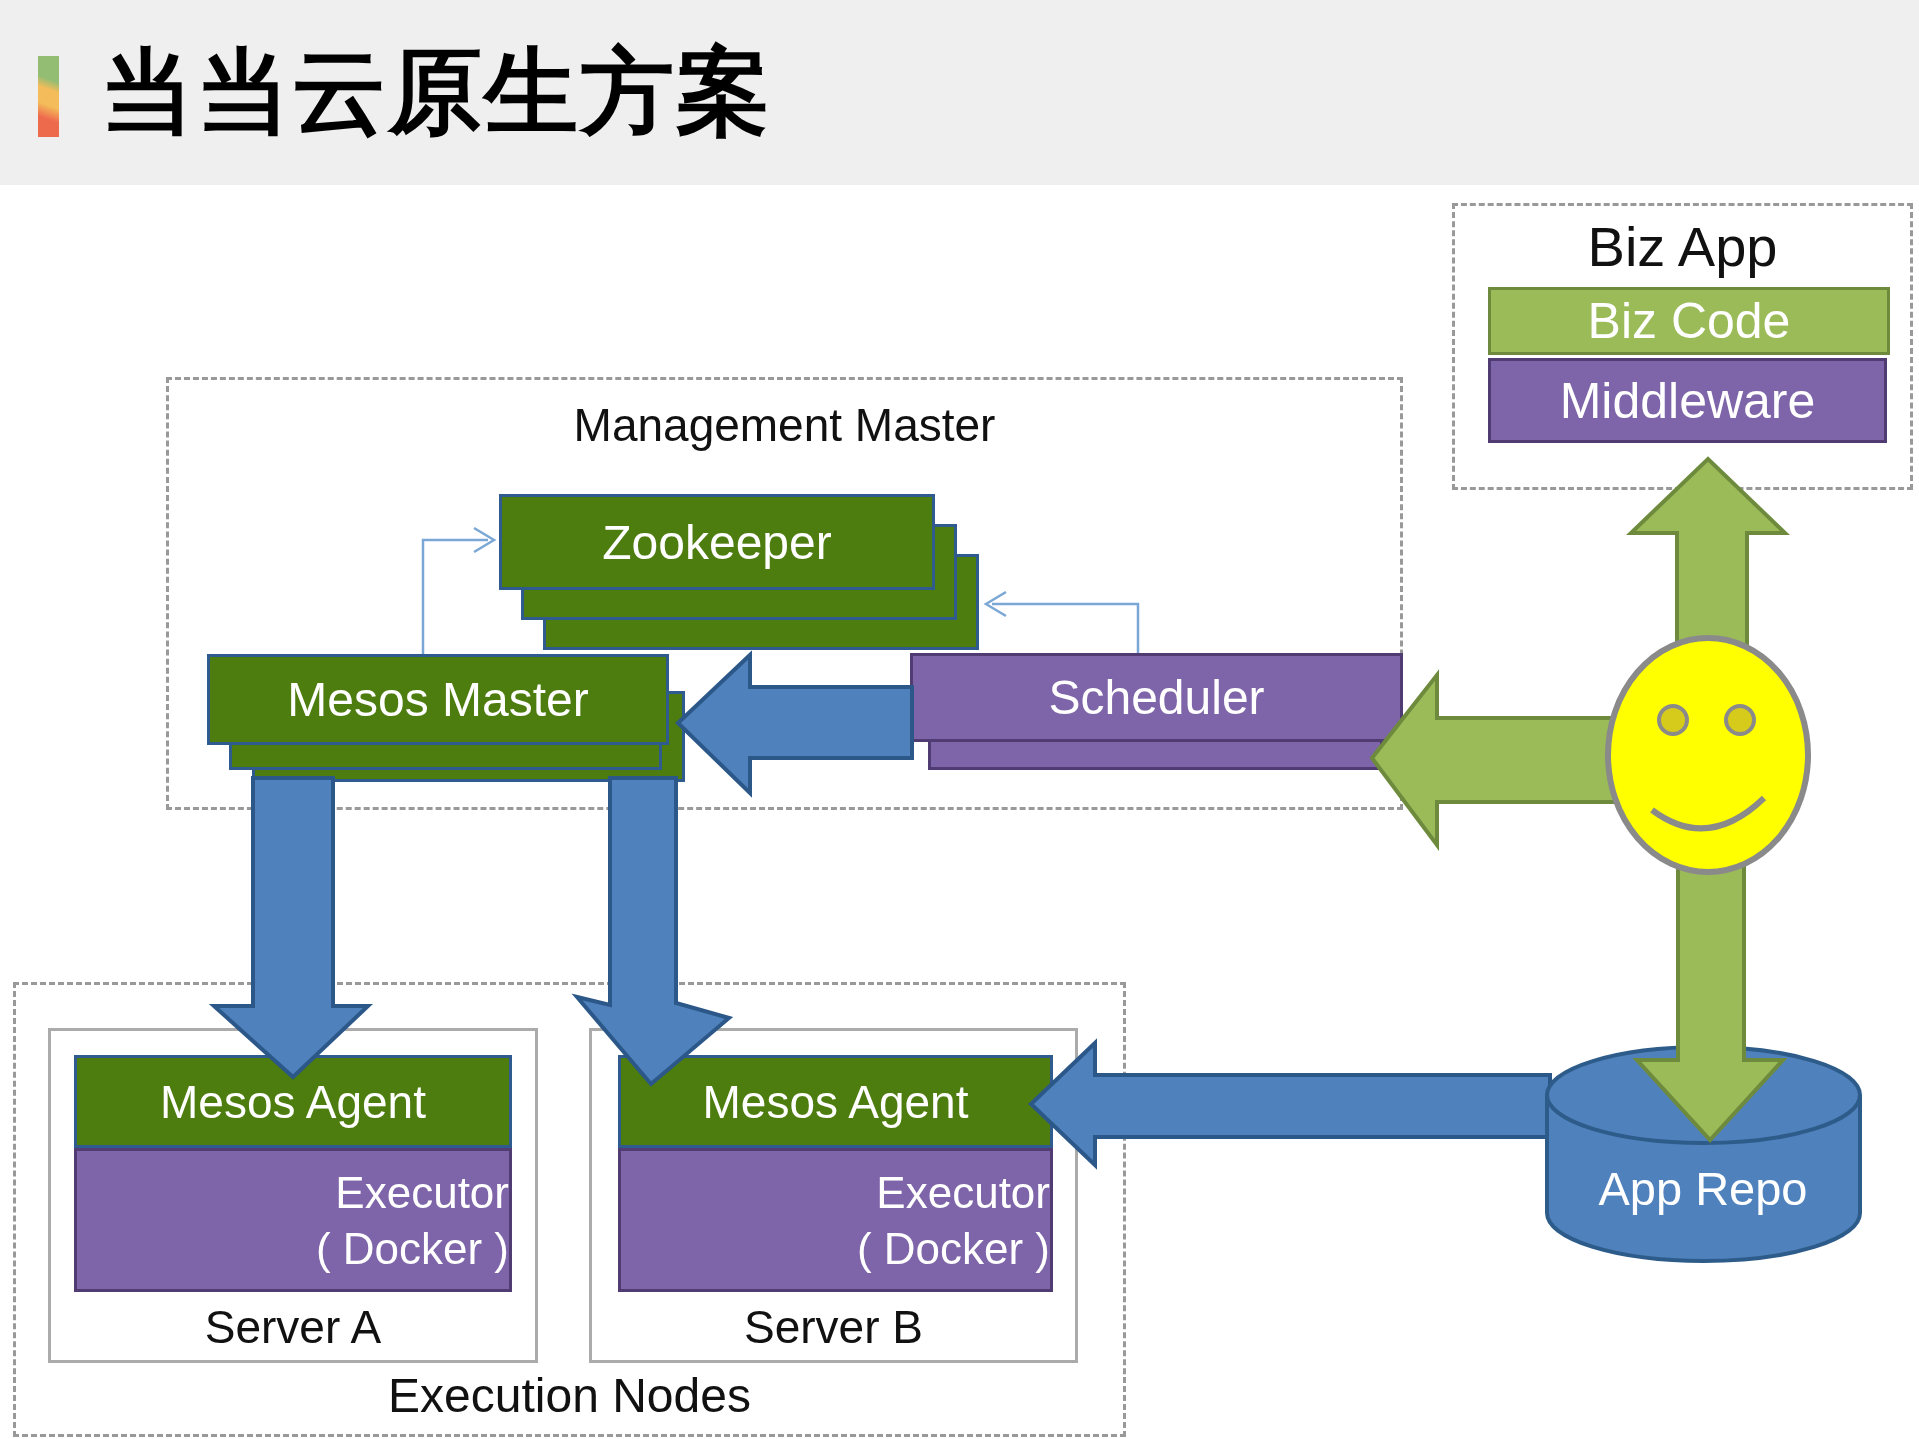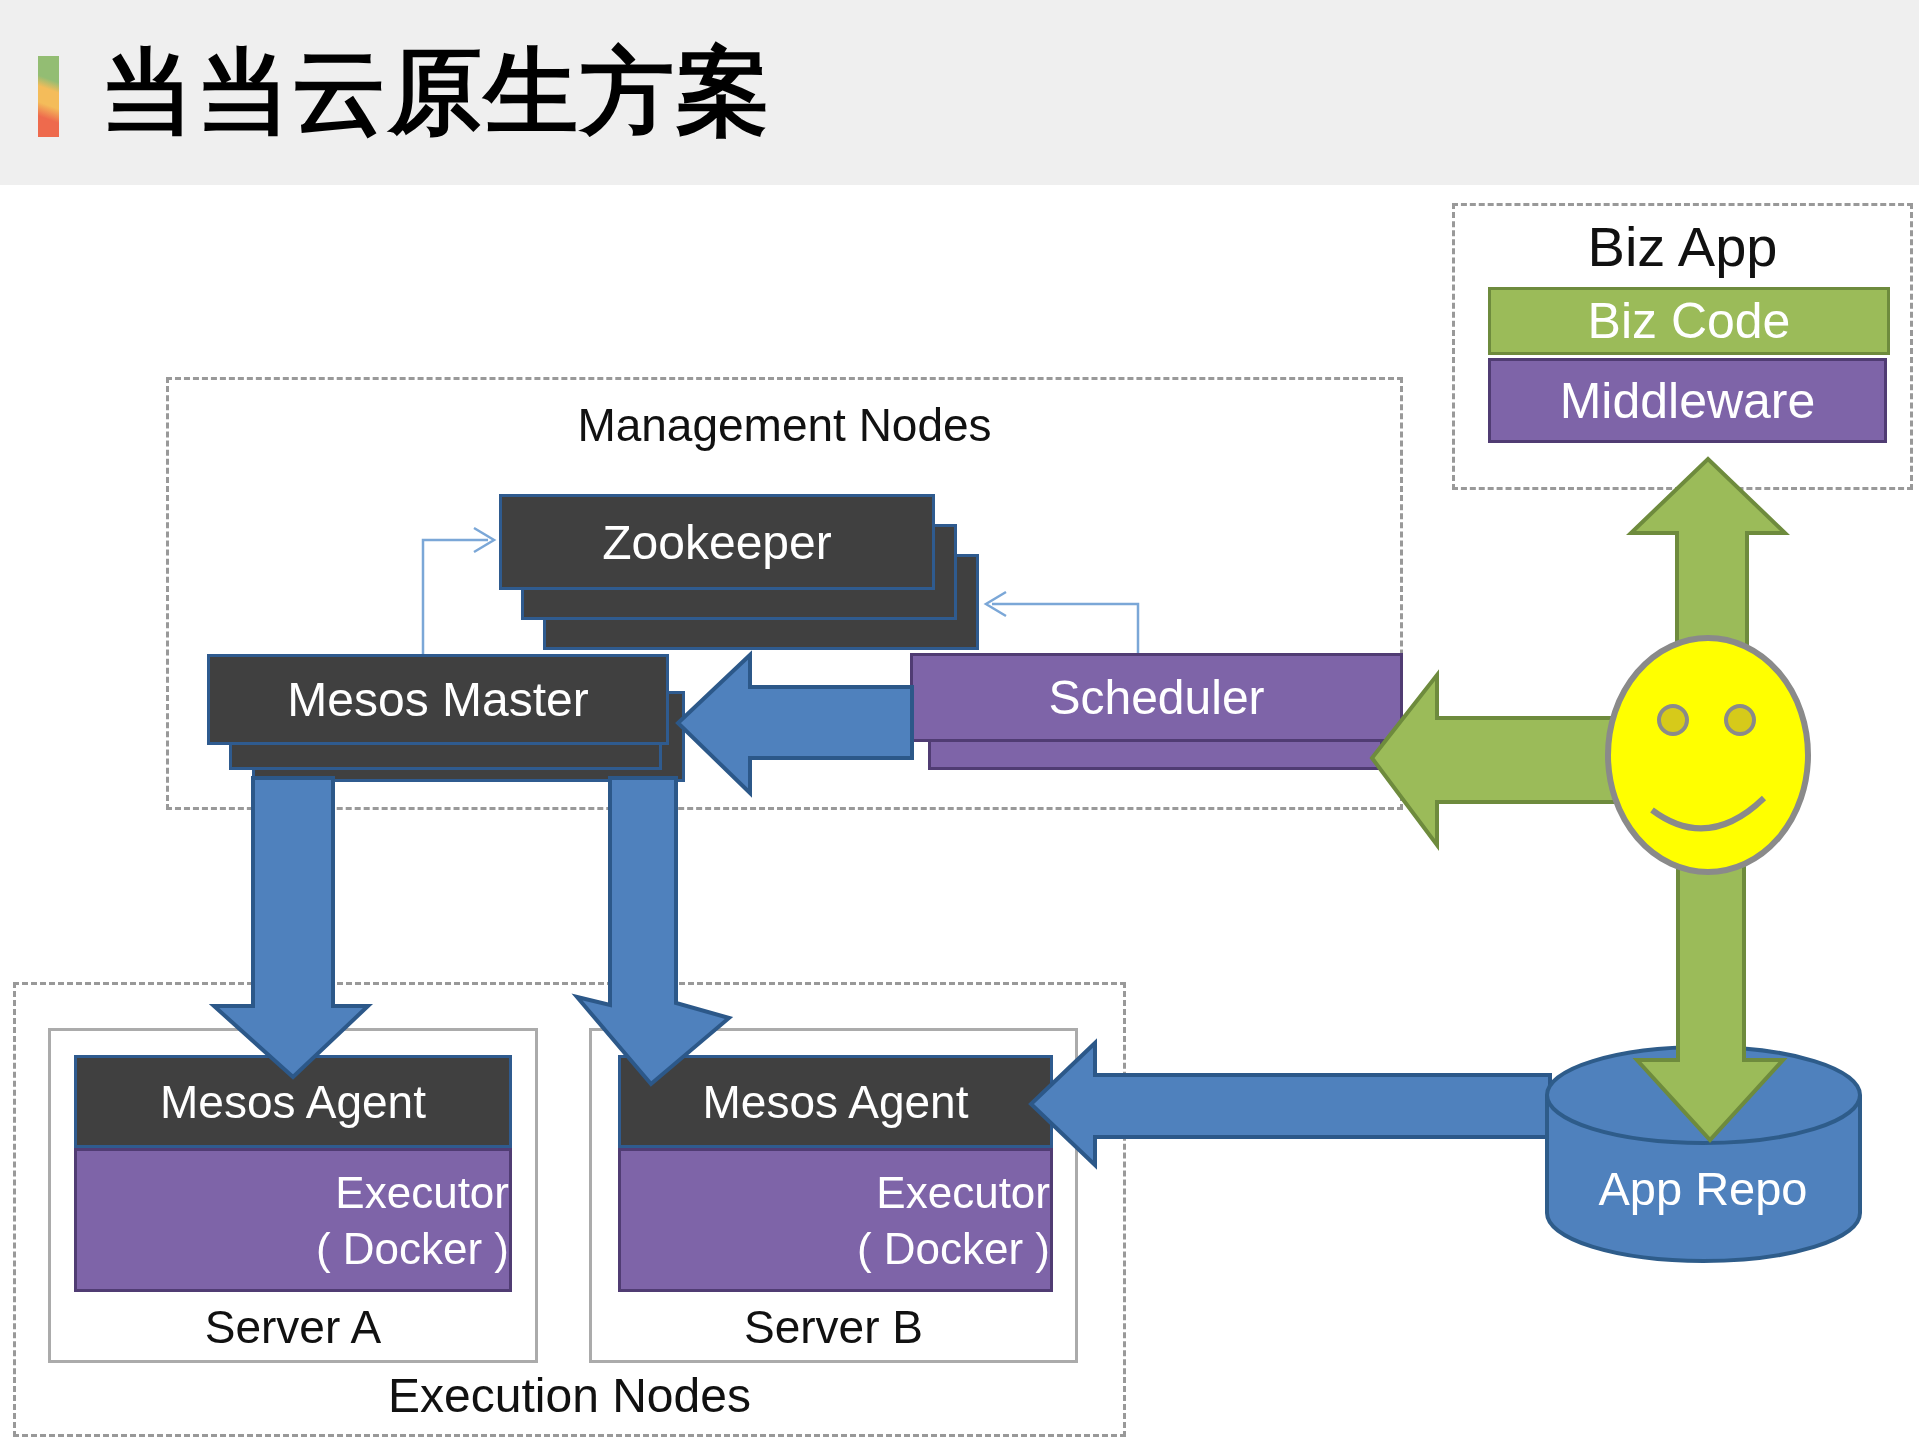--- a/index.html
+++ b/index.html
@@ -17,21 +17,21 @@
   .logo .lg-apm{color:#3f3f3f;}
   .logo .lg-c{color:#e8633c;color:transparent;-webkit-text-stroke:2.5px #e8633c;font-weight:400;}
   .logo .lg-o{color:#efbf3f;color:transparent;-webkit-text-stroke:2.5px #efbf3f;font-weight:400;}
   .logo .lg-n{color:#95bf5f;color:transparent;-webkit-text-stroke:2.5px #95bf5f;font-weight:400;}
 
   
   .dashed{border:3px dashed #999999;background:transparent;}
   .grp-label{font-size:46px;color:#111;text-align:center;}
 
   
-  .blue-box{background:#404040;border:3px solid #2f5b8f;}
+  .blue-box{background:#4d7c0f;border:3px solid #2f5b8f;}
   .purple-box{background:#7e64a8;border:3px solid #503c73;}
   .green-box{background:#9bbb59;border:3px solid #6e8b3d;}
   .box-label{color:#fff;font-size:48px;text-align:center;}
   .vcenter{display:flex;align-items:center;justify-content:center;}
 
   
   .server-box{background:#fff;border:3px solid #ababab;}
   .server-name{font-size:46px;color:#111;text-align:center;}
   .executor-label{color:#fff;font-size:44px;text-align:right;line-height:56px;margin-left:24px;}
 
@@ -42,21 +42,21 @@
 </style>
 </head>
 <body>
 
 <div class="abs header">
   <div class="abs accent-bar"></div>
   <div class="abs slide-title">当当云原生方案</div>
 </div>
 
 <div class="abs dashed boxes" style="left:166px;top:377px;width:1237px;height:433px;"></div>
-<div class="abs grp-label labels" style="left:166px;top:398px;width:1237px;">Management Nodes</div>
+<div class="abs grp-label labels" style="left:166px;top:398px;width:1237px;">Management Master</div>
 
 <div class="abs dashed boxes" style="left:1452px;top:203px;width:461px;height:287px;"></div>
 <div class="abs grp-label labels" style="left:1452px;top:214px;width:461px;font-size:56px;">Biz App</div>
 
 <div class="abs dashed boxes" style="left:13px;top:982px;width:1113px;height:455px;"></div>
 <div class="abs grp-label labels" style="left:13px;top:1368px;width:1113px;font-size:48px;">Execution Nodes</div>
 
 <div class="abs green-box vcenter boxes" style="left:1488px;top:287px;width:402px;height:68px;">
   <span class="box-label" style="font-size:50px;">Biz Code</span>
 </div>

